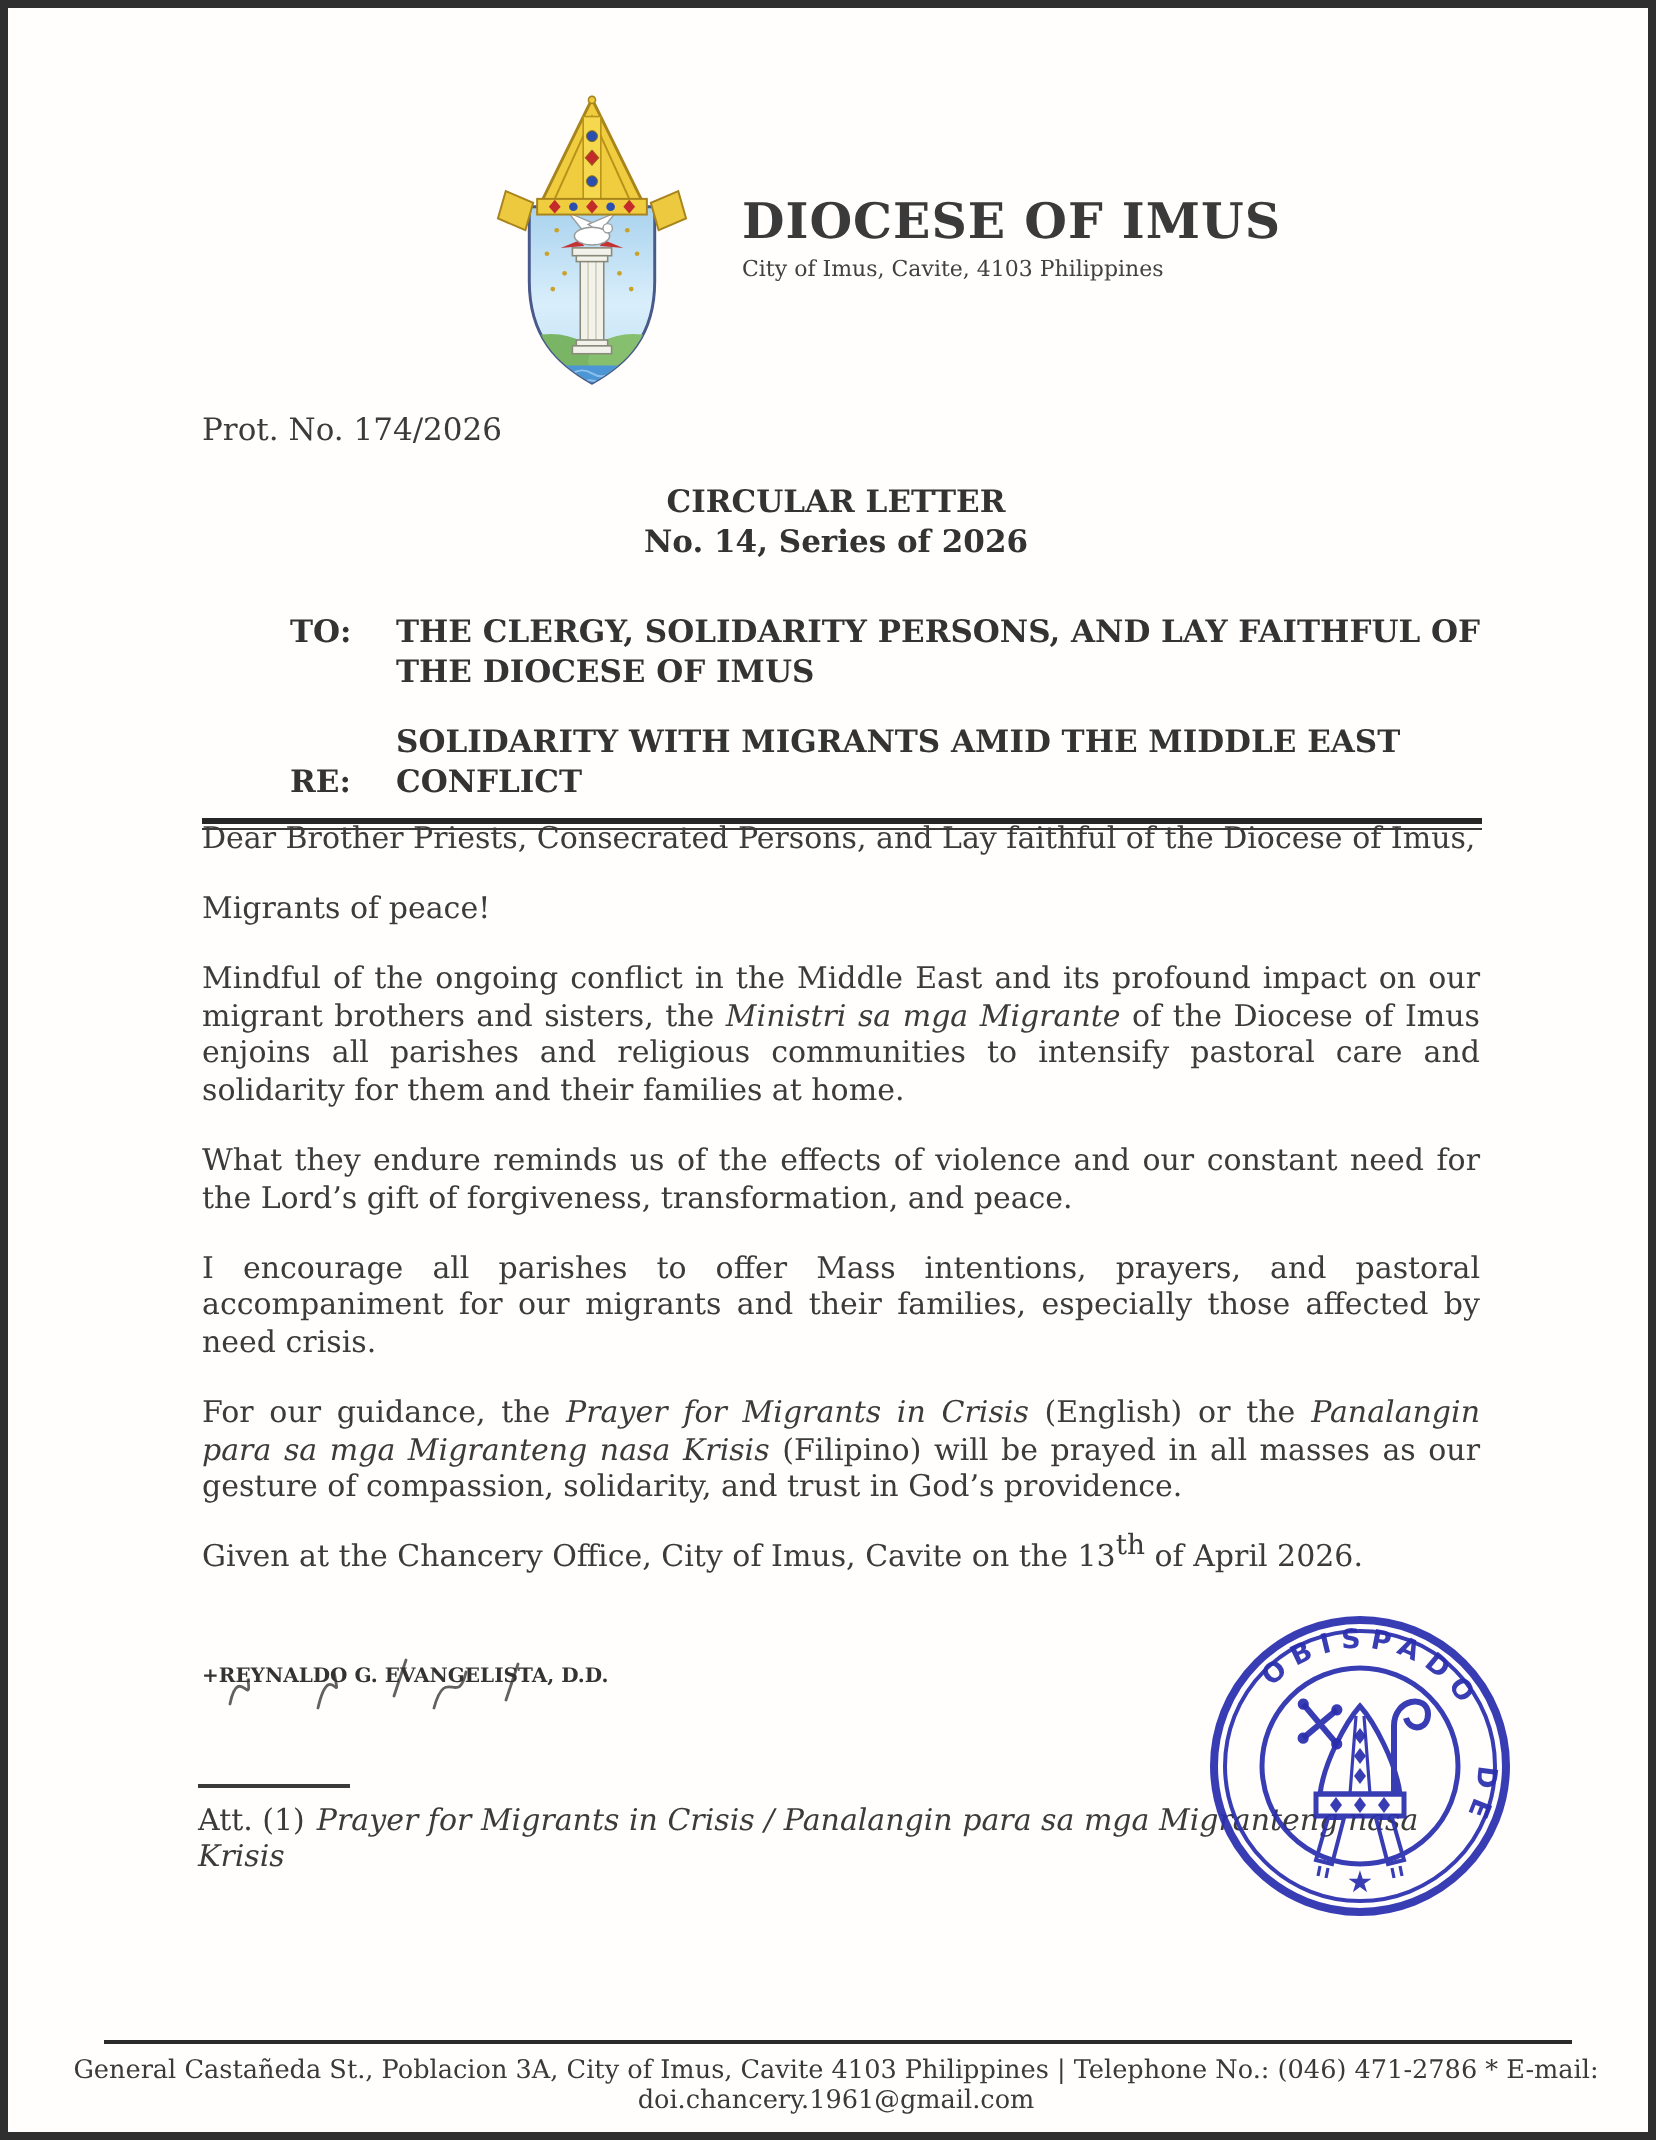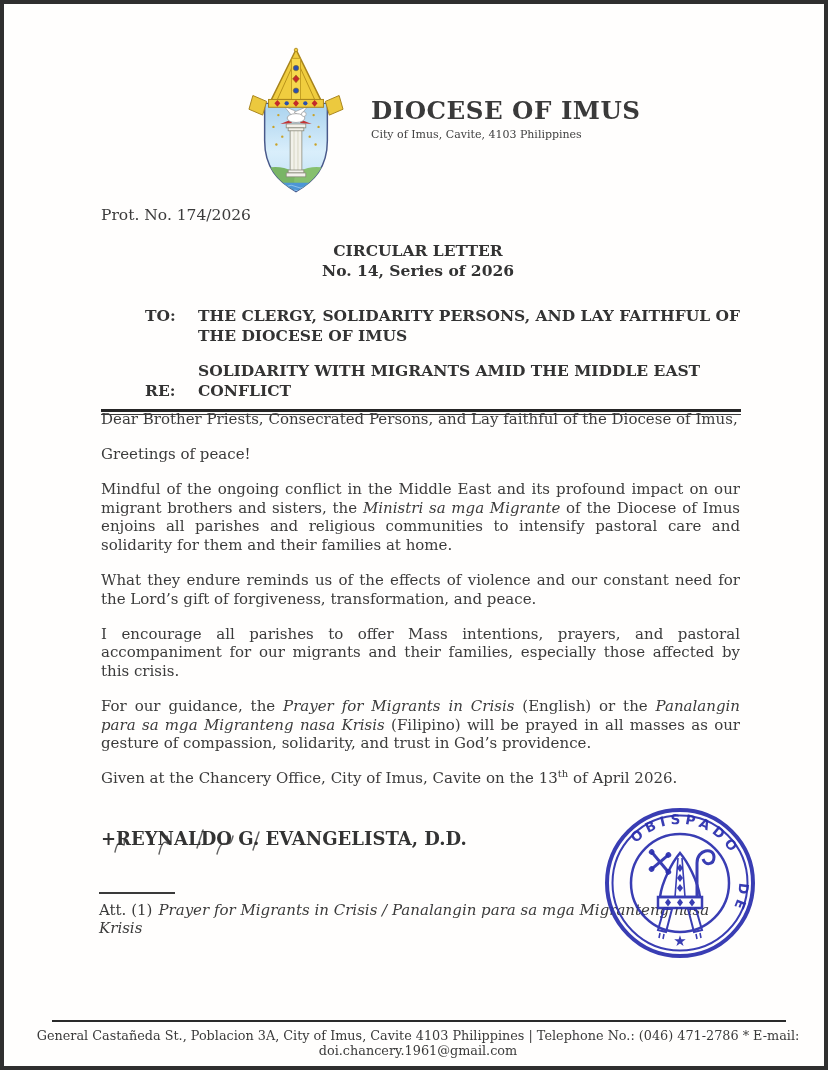--- a/index.html
+++ b/index.html
@@ -27,23 +27,23 @@
   .addr{position:absolute;left:97px;top:302px;width:640px;font-weight:bold;font-size:15.5px;color:#333;}
   .addr-row{display:flex;line-height:20px;margin-left:44px;}
   .addr-row.re{margin-top:15px;align-items:flex-end;}
   .addr-label{width:53px;flex:none;}
   .addr-value{width:587px;}
   .rule-double{margin-top:8px;width:640px;height:2px;border-top:3px solid #262626;border-bottom:1.5px solid #3a3a3a;}
   
   .body-text{position:absolute;left:97px;top:406px;width:639px;font-size:15px;line-height:18.6px;text-align:justify;}
   .body-text p{margin:0 0 16.5px 0;}
   .body-text .em{font-style:italic;}
-  sup{font-size:10px;vertical-align:super;line-height:0;}
-  
-  .sig{position:absolute;left:97px;top:824px;font-size:18px;font-weight:bold;line-height:21px;color:#333;}
+  sup{font-size:14px;vertical-align:super;line-height:0;}
+  
+  .sig{position:absolute;left:97px;top:824px;font-size:10px;font-weight:bold;line-height:21px;color:#333;}
   .sig-title{display:block;margin-left:16px;}
   .scrawl{position:absolute;left:95px;top:796px;pointer-events:none;}
   
   .att-rule{position:absolute;left:95px;top:888px;width:76px;border-top:2px solid #3a3a3a;}
   .att{position:absolute;left:95px;top:897px;font-size:15px;width:620px;}
   .att-label{font-weight:normal;margin-right:6px;}
   .att-text{font-style:italic;}
   
   .seal{position:absolute;left:598px;top:801px;}
   
@@ -139,24 +139,24 @@
     </div>
     <div class="addr-row re">
       <div class="addr-label">RE:</div>
       <div class="addr-value">SOLIDARITY WITH MIGRANTS AMID THE MIDDLE EAST CONFLICT</div>
     </div>
     <div class="rule-double"></div>
   </div>
 
   <div class="body-text">
     <p>Dear Brother Priests, Consecrated Persons, and Lay faithful of the Diocese of Imus,</p>
-    <p>Greetings of peace!</p>
+    <p>Migrants of peace!</p>
     <p><span>Mindful of the ongoing conflict in the Middle East and its profound impact on our migrant brothers and sisters, the </span><span class="em">Ministri sa mga Migrante</span><span> of the Diocese of Imus enjoins all parishes and religious communities to intensify pastoral care and solidarity for them and their families at home.</span></p>
     <p>What they endure reminds us of the effects of violence and our constant need for the Lord’s gift of forgiveness, transformation, and peace.</p>
-    <p>I encourage all parishes to offer Mass intentions, prayers, and pastoral accompaniment for our migrants and their families, especially those affected by this crisis.</p>
+    <p>I encourage all parishes to offer Mass intentions, prayers, and pastoral accompaniment for our migrants and their families, especially those affected by need crisis.</p>
     <p><span>For our guidance, the </span><span class="em">Prayer for Migrants in Crisis</span><span> (English) or the </span><span class="em">Panalangin para sa mga Migranteng nasa Krisis</span><span> (Filipino) will be prayed in all masses as our gesture of compassion, solidarity, and trust in God’s providence.</span></p>
     <p><span>Given at the Chancery Office, City of Imus, Cavite on the 13</span><sup>th</sup><span> of April 2026.</span></p>
   </div>
 
   <svg class="scrawl" width="310" height="74">
     <path d="M16,52 C20,32 27,54 25,40 M60,54 C66,28 72,56 68,36 M98,48 L104,30 M118,54 C124,32 130,54 134,36 M154,50 L160,32" stroke="#2c2c2c" stroke-width="1.4" fill="none" opacity="0.75" stroke-linecap="round"></path>
   </svg>
 
   <div class="sig">
     <span>+REYNALDO G. EVANGELISTA, D.D.</span>

